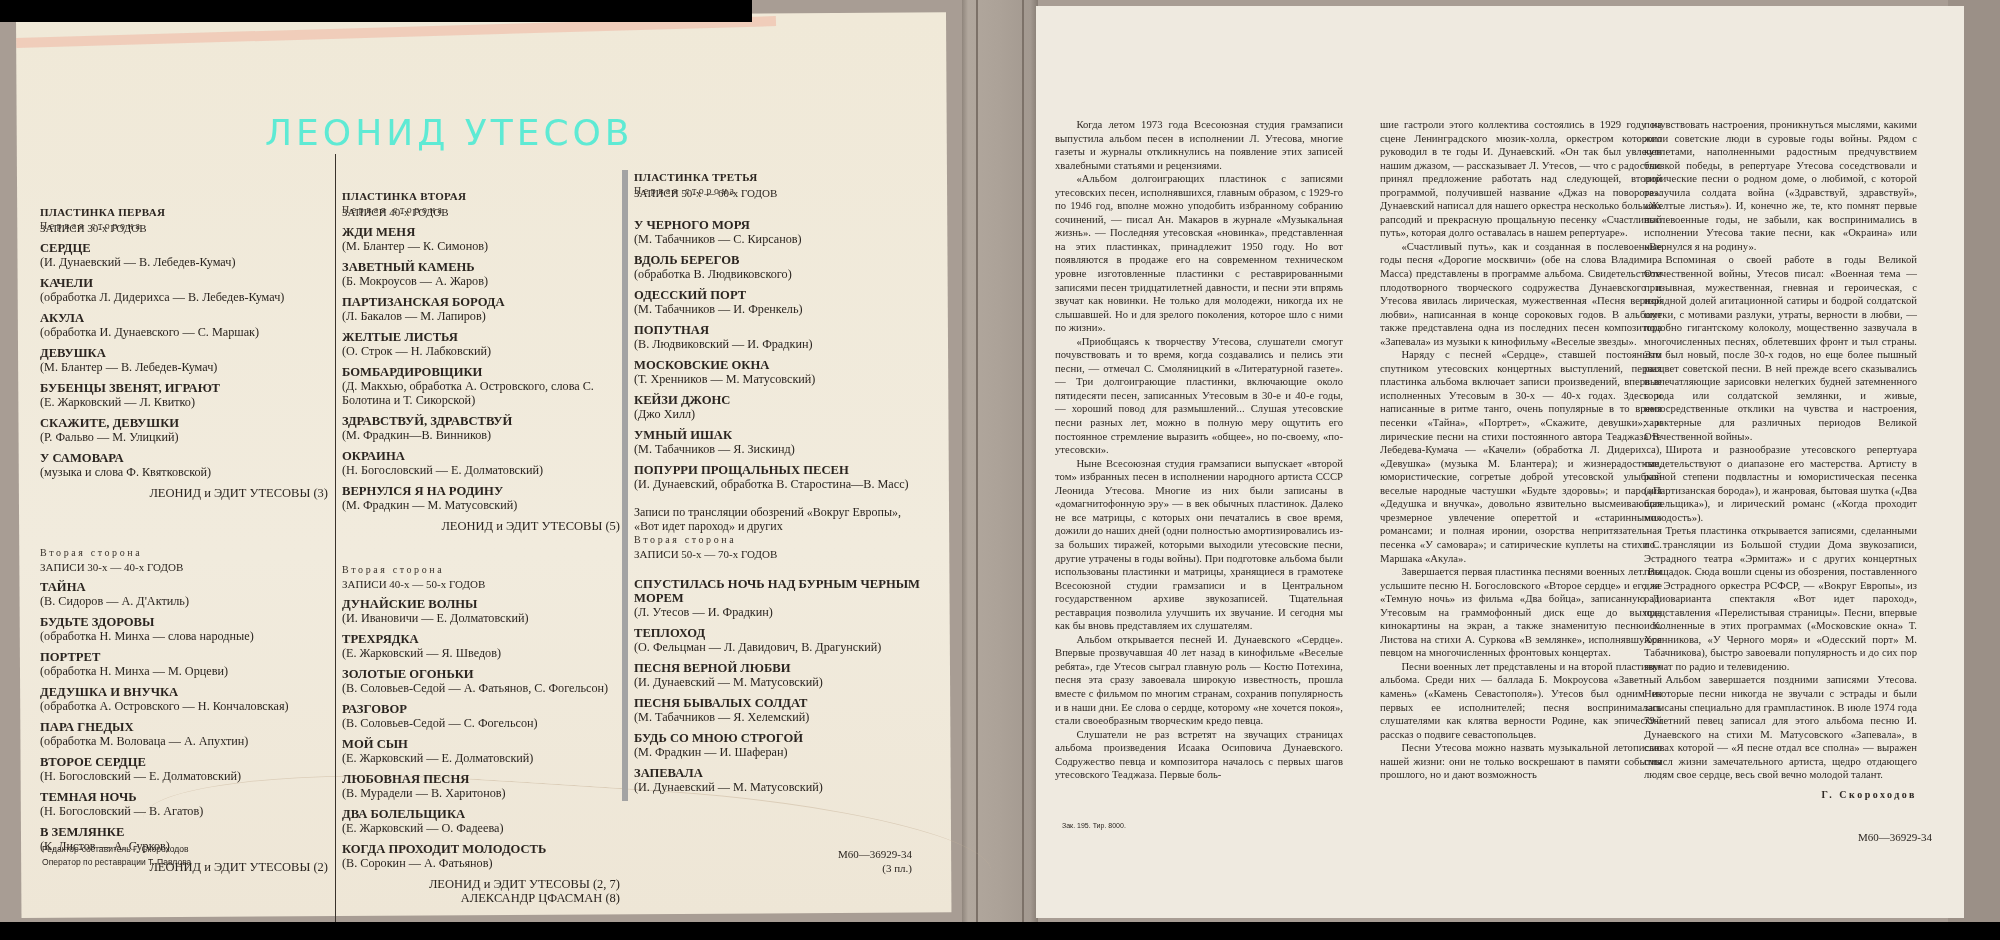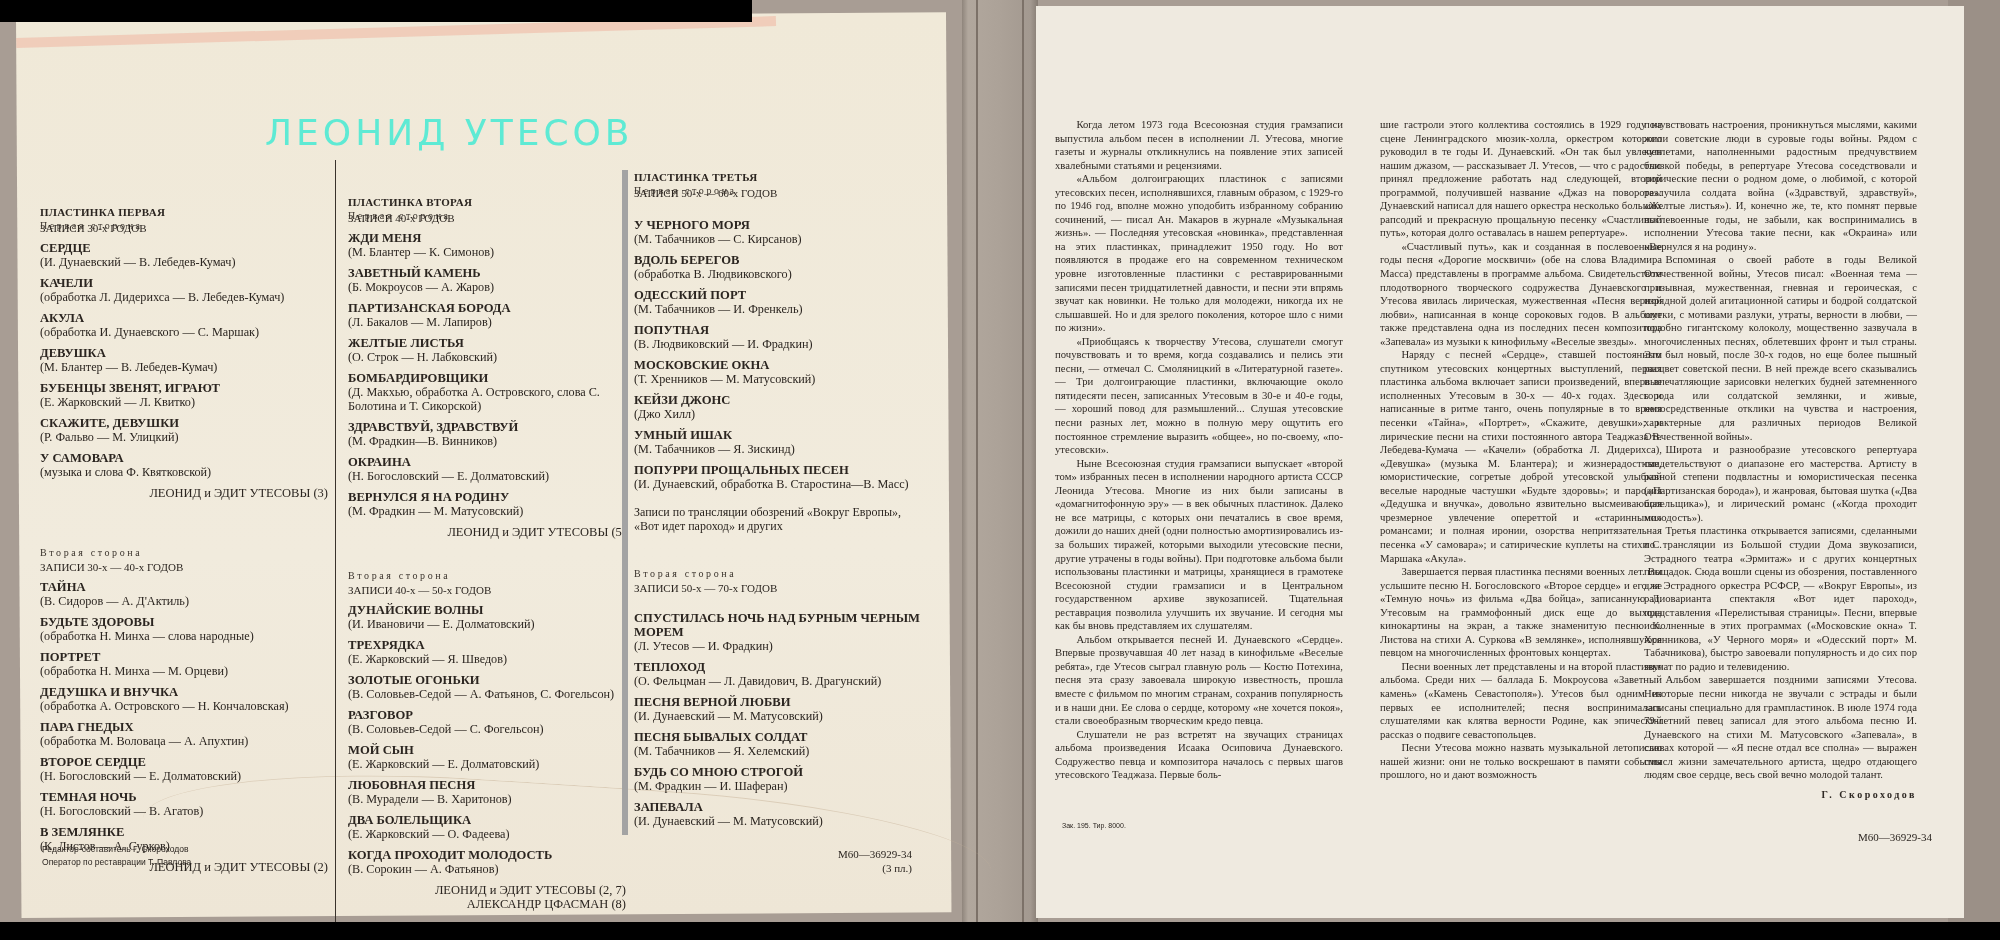--- a/index.html
+++ b/index.html
@@ -9,31 +9,31 @@
   .black-bottom{position:absolute;left:0;top:922px;width:2000px;height:18px;background:#000;}
   .spine{position:absolute;left:962px;top:0;width:76px;height:922px;background:linear-gradient(90deg,#8f857c 0%,#b1a79d 8%,#aca298 50%,#a39990 90%,#857b72 100%);}
   .spine .seam{position:absolute;top:0;bottom:0;width:2px;background:#7c7168;}
   .page{position:absolute;background:#efe9dc;}
   .page-left{left:16px;top:18px;width:930px;height:900px;background:linear-gradient(180deg,#f0e9d8 0%,#f1ebdd 60%,#eee6d6 100%);transform:rotate(-0.35deg);transform-origin:0 0;}
   .page-right{left:1036px;top:6px;width:928px;height:912px;background:#efeae0;}
   .tape{position:absolute;left:0;top:20px;width:760px;height:10px;background:rgba(240,170,150,.45);transform:rotate(-1.3deg);transform-origin:0 0;}
   .title{position:absolute;left:265px;top:88px;font-family:"DejaVu Sans","Liberation Sans",sans-serif;font-size:36px;letter-spacing:4px;color:#5eead4;font-weight:400;}
   .col{position:absolute;font-size:12.2px;line-height:14px;}
   .col.c1{left:40px;top:170px;width:288px;}
-  .col.c2{left:335px;top:160px;width:278px;border-left:1px solid #3a332c;padding-left:12px;}
+  .col.c2{left:335px;top:154px;width:278px;border-left:1px solid #3a332c;padding-left:6px;}
   .col.c3{left:622px;top:170px;width:290px;border-left:6px solid #a3a3a3;padding-left:6px;}
   .plate{font-weight:bold;font-size:11px;letter-spacing:.3px;}
   .side-label{font-size:10px;letter-spacing:2.6px;color:#3a332c;}
   .era{text-align:left;font-size:11px;margin-top:-12px;margin-bottom:6px;}
   .song{margin-bottom:7px;}
   .song .t{font-weight:bold;font-size:12.6px;display:block;}
   .song .a{display:block;}
   .credit{text-align:right;font-size:12.5px;margin-top:4px;}
   .side-block{margin-bottom:30px;margin-top:35px;}
-  .note{margin-top:14px;margin-bottom:34px;font-size:12px;}
+  .note{margin-top:14px;font-size:12px;}
   .left-footer{position:absolute;left:42px;top:842px;font-family:"Liberation Sans Narrow","Liberation Sans",sans-serif;font-size:9.5px;line-height:13px;transform:scaleX(.9);transform-origin:0 0;}
   .left-cat{position:absolute;left:838px;top:847px;font-size:11px;line-height:14px;text-align:right;}
   .article{position:absolute;top:118px;font-size:10.7px;line-height:13.55px;text-align:justify;color:#2f2924;}
   .article p{margin:0;text-indent:2em;}
   .a1{left:1055px;width:288px;}
   .a2{left:1380px;width:282px;}
   .a3{left:1644px;width:273px;}
   .sign{text-align:right;letter-spacing:2.5px;font-weight:bold;margin-top:6px;font-size:10px;}
   .imprint{position:absolute;left:1062px;top:822px;font-family:"Liberation Sans","DejaVu Sans",sans-serif;font-size:7px;}
   .right-cat{position:absolute;left:1858px;top:831px;font-size:11px;}

